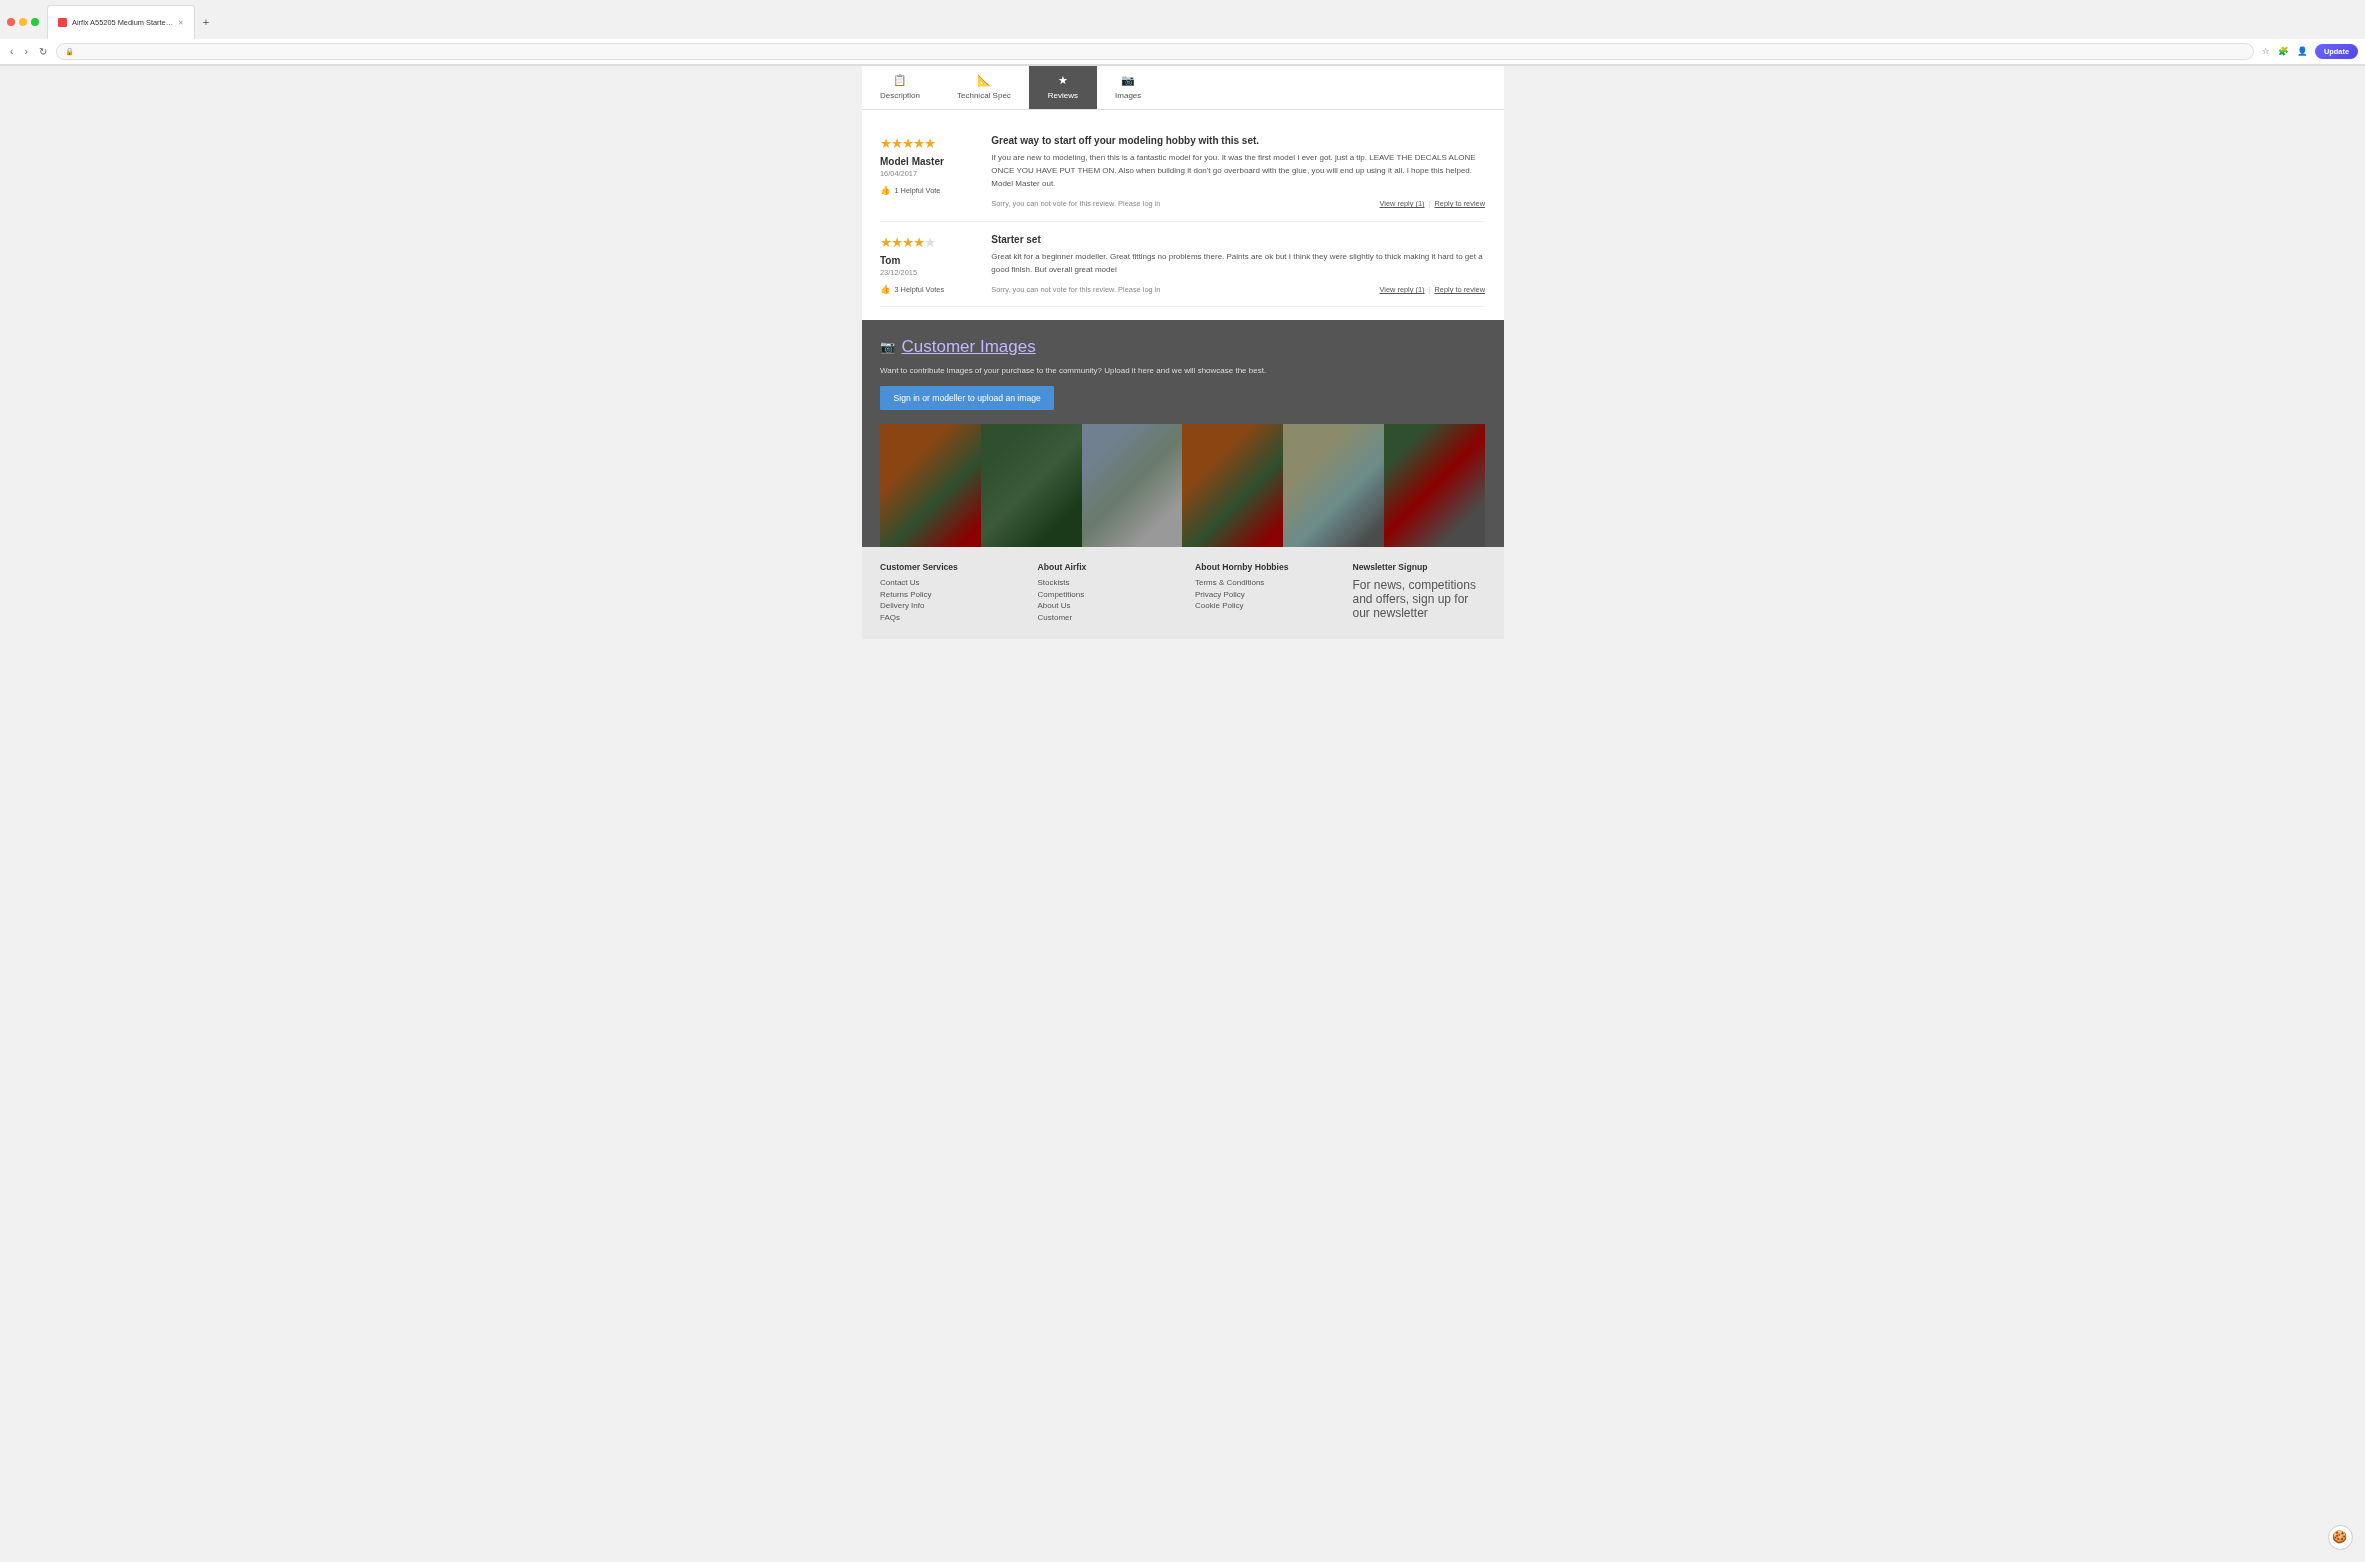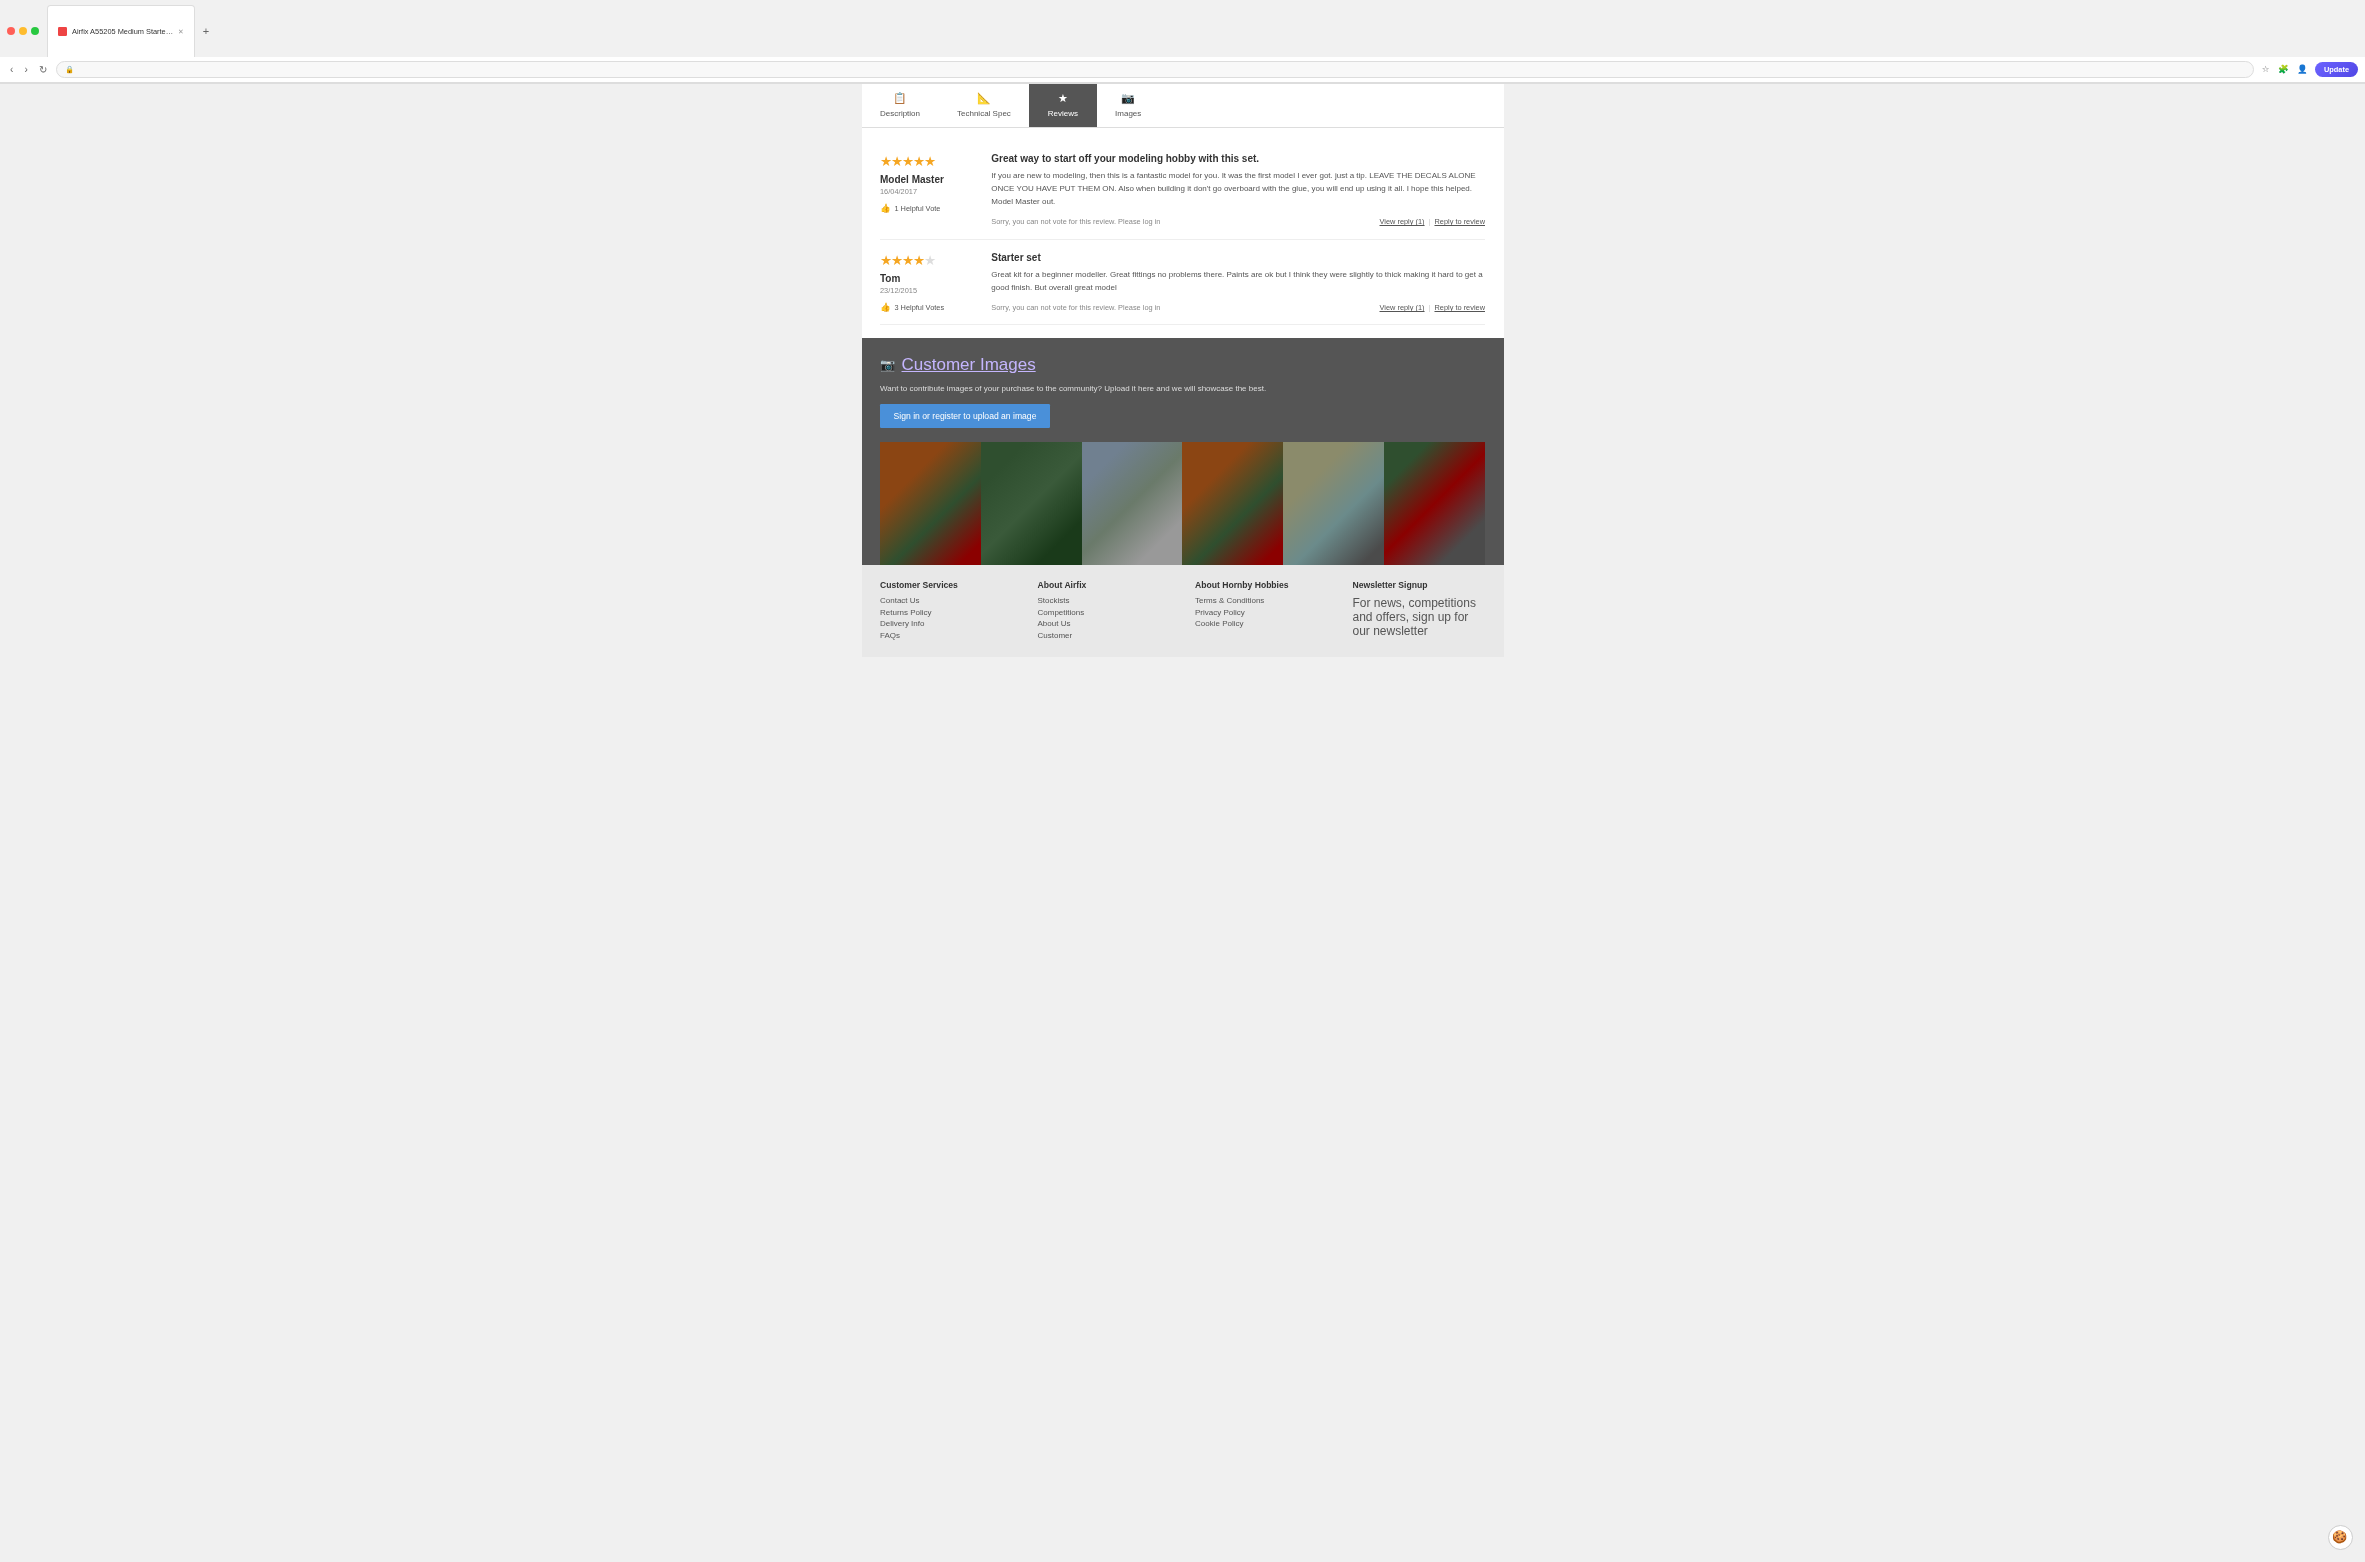--- a/index.html
+++ b/index.html
@@ -20,21 +20,21 @@
     .traffic-lights { display: flex; gap: 3.7px; margin-right: 6.2px; }
     .tl { width: 8px; height: 8px; border-radius: 50%; }
     .tl-red { background: #ff5f57; }
     .tl-yellow { background: #febc2e; }
     .tl-green { background: #28c840; }
     .tab-active {
       background: #fff;
       border: 0.6px solid #ddd;
       border-bottom: none;
       border-radius: 3.7px 3.7px 0 0;
-      padding: 21px 10px;
+      padding: 12px 10px;
       display: flex;
       align-items: center;
       gap: 5px;
       font-size: 7.4px;
       min-width: 123px;
     }
     .tab-favicon { width: 8.6px; height: 8.6px; background: #e44; border-radius: 1.2px; }
     .tab-close { margin-left: auto; color: #999; cursor: pointer; font-size: 6.8px; }
     .tab-new { width: 17.3px; height: 17.3px; border: none; background: transparent; font-size: 11px; color: #666; cursor: pointer; }
 
@@ -334,21 +334,21 @@
     </div>
 
   </div>
 
   <div class="customer-images-section">
     <div class="ci-header">
       <span class="ci-icon">📷</span>
       <h2 class="ci-title">Customer Images</h2>
     </div>
     <p class="ci-desc">Want to contribute images of your purchase to the community? Upload it here and we will showcase the best.</p>
-    <button class="ci-upload-btn">Sign in or register to upload an image</button>
+    <button class="ci-upload-btn">Sign in or modeller to upload an image</button>
     <div class="ci-images">
       <div class="ci-image ci-image-1"></div>
       <div class="ci-image ci-image-2"></div>
       <div class="ci-image ci-image-3"></div>
       <div class="ci-image ci-image-4"></div>
       <div class="ci-image ci-image-5"></div>
       <div class="ci-image ci-image-6"></div>
     </div>
   </div>
 

